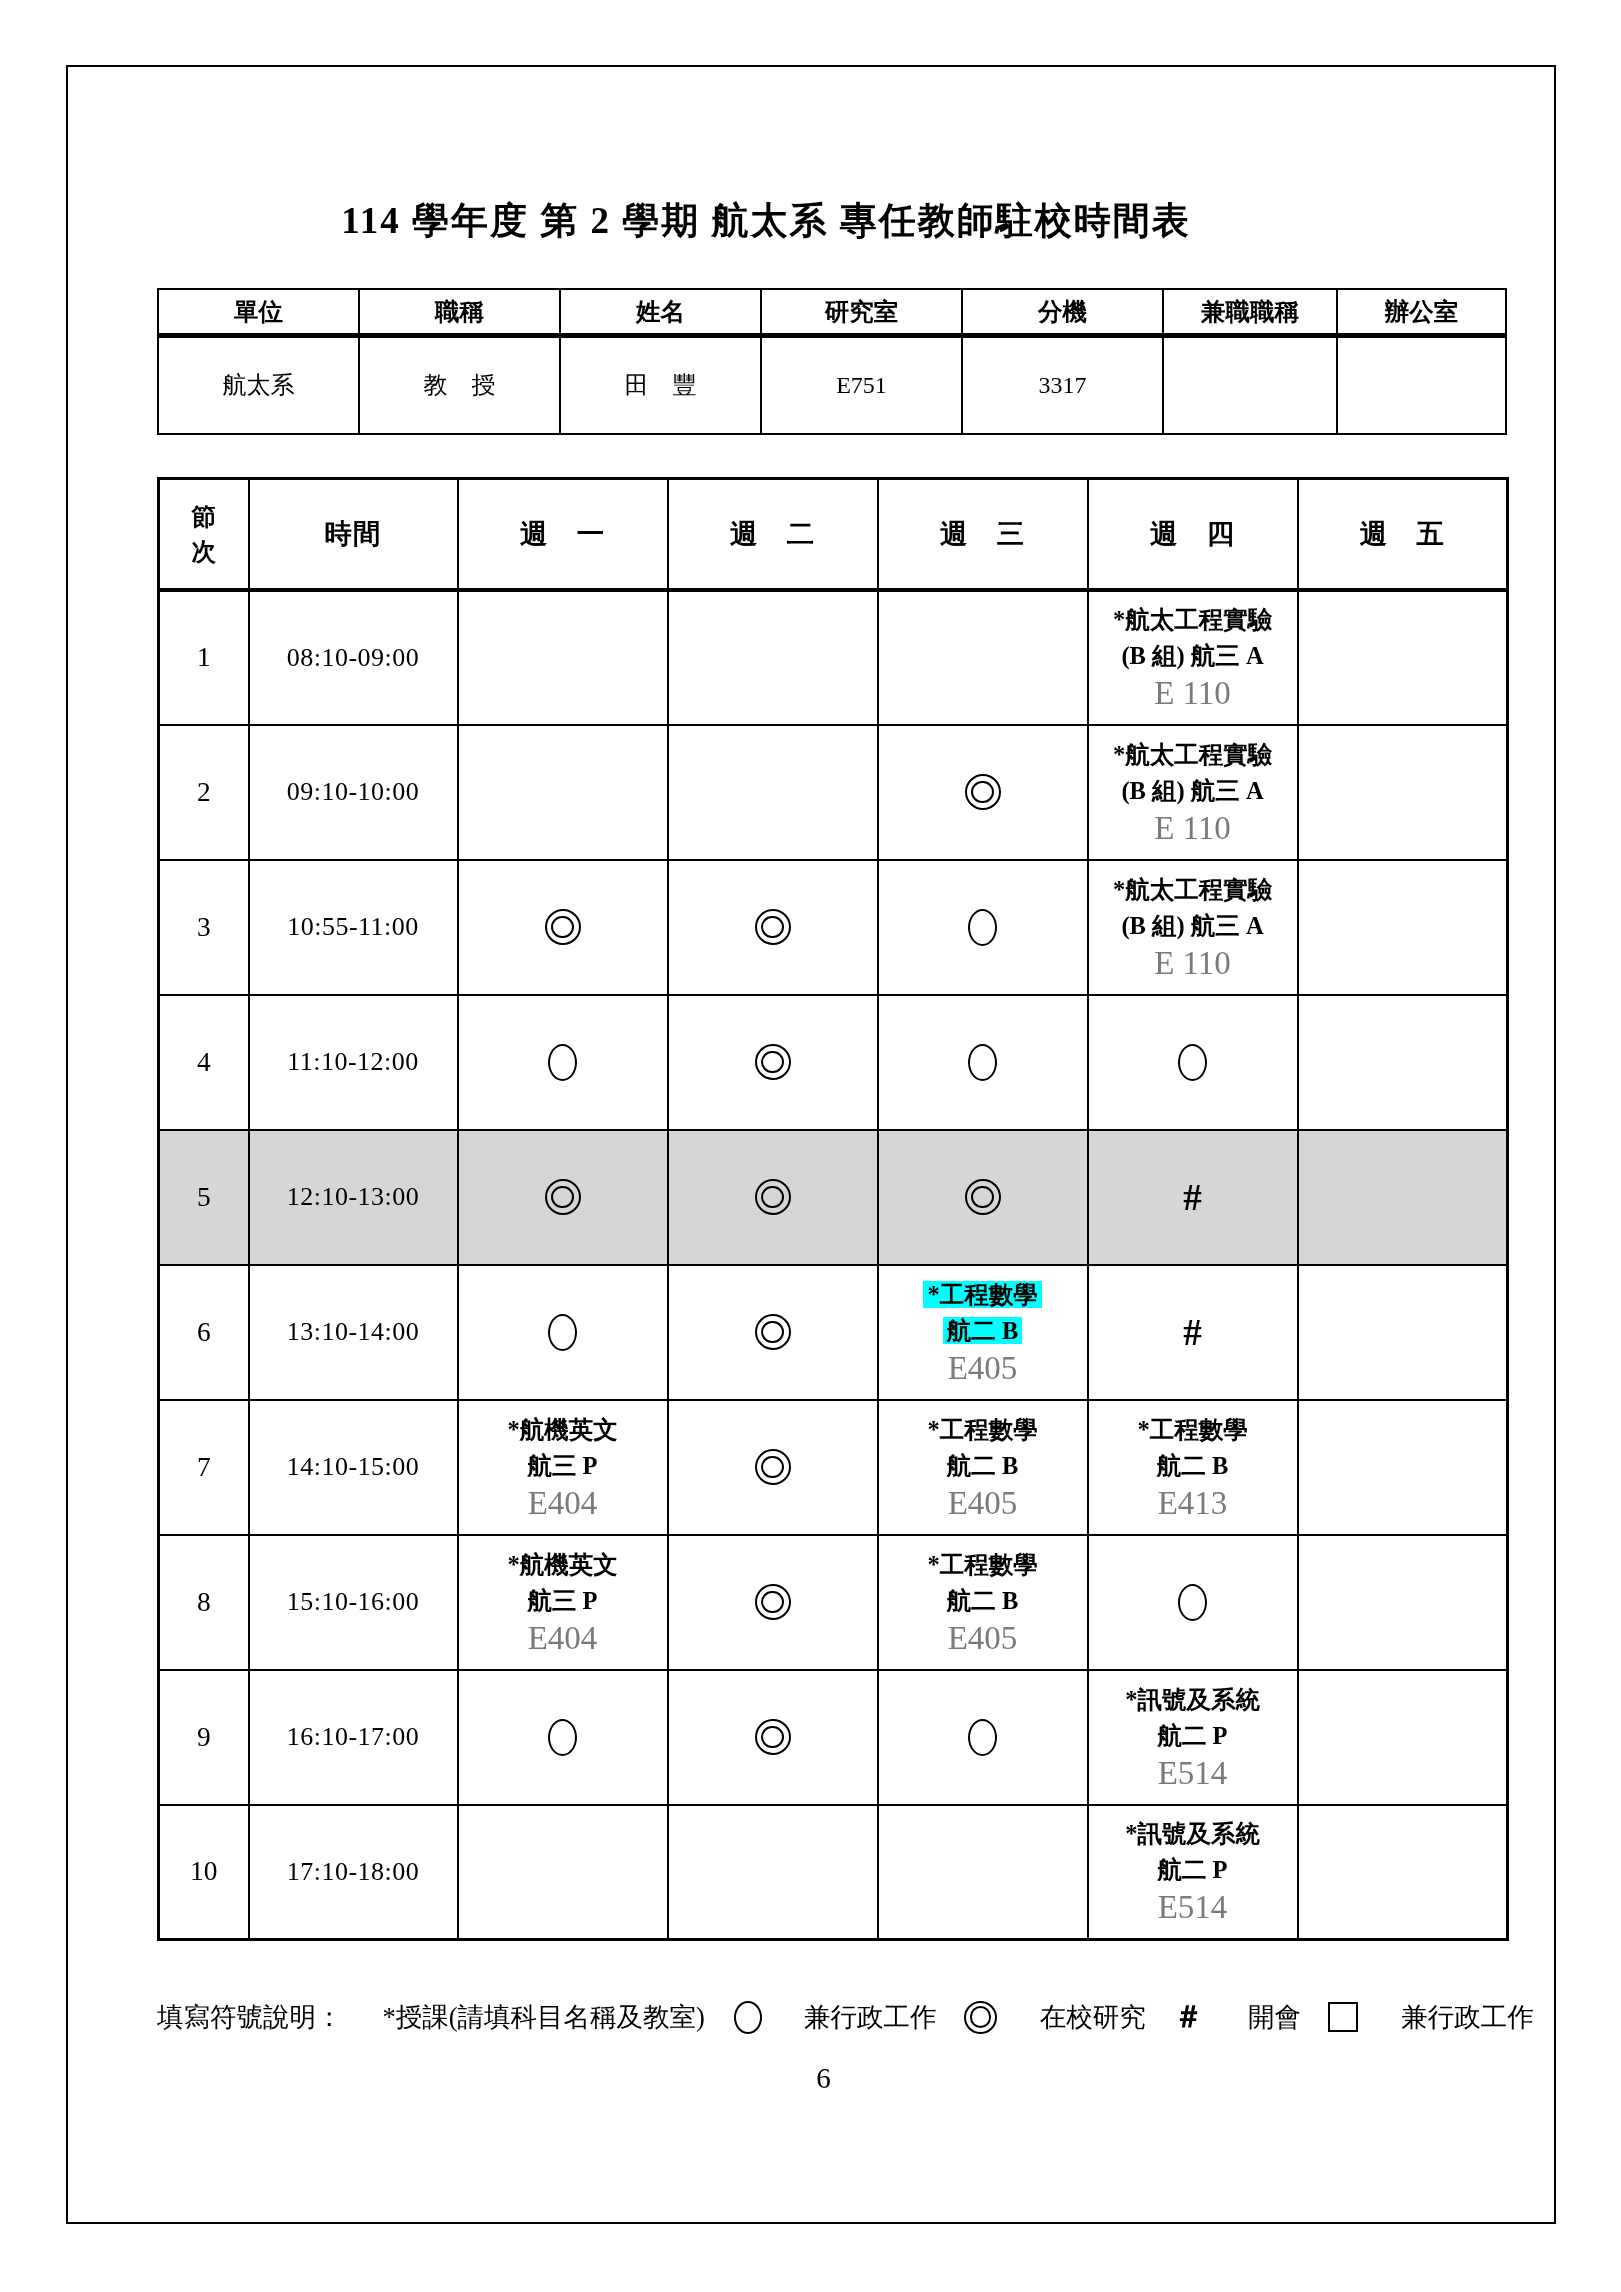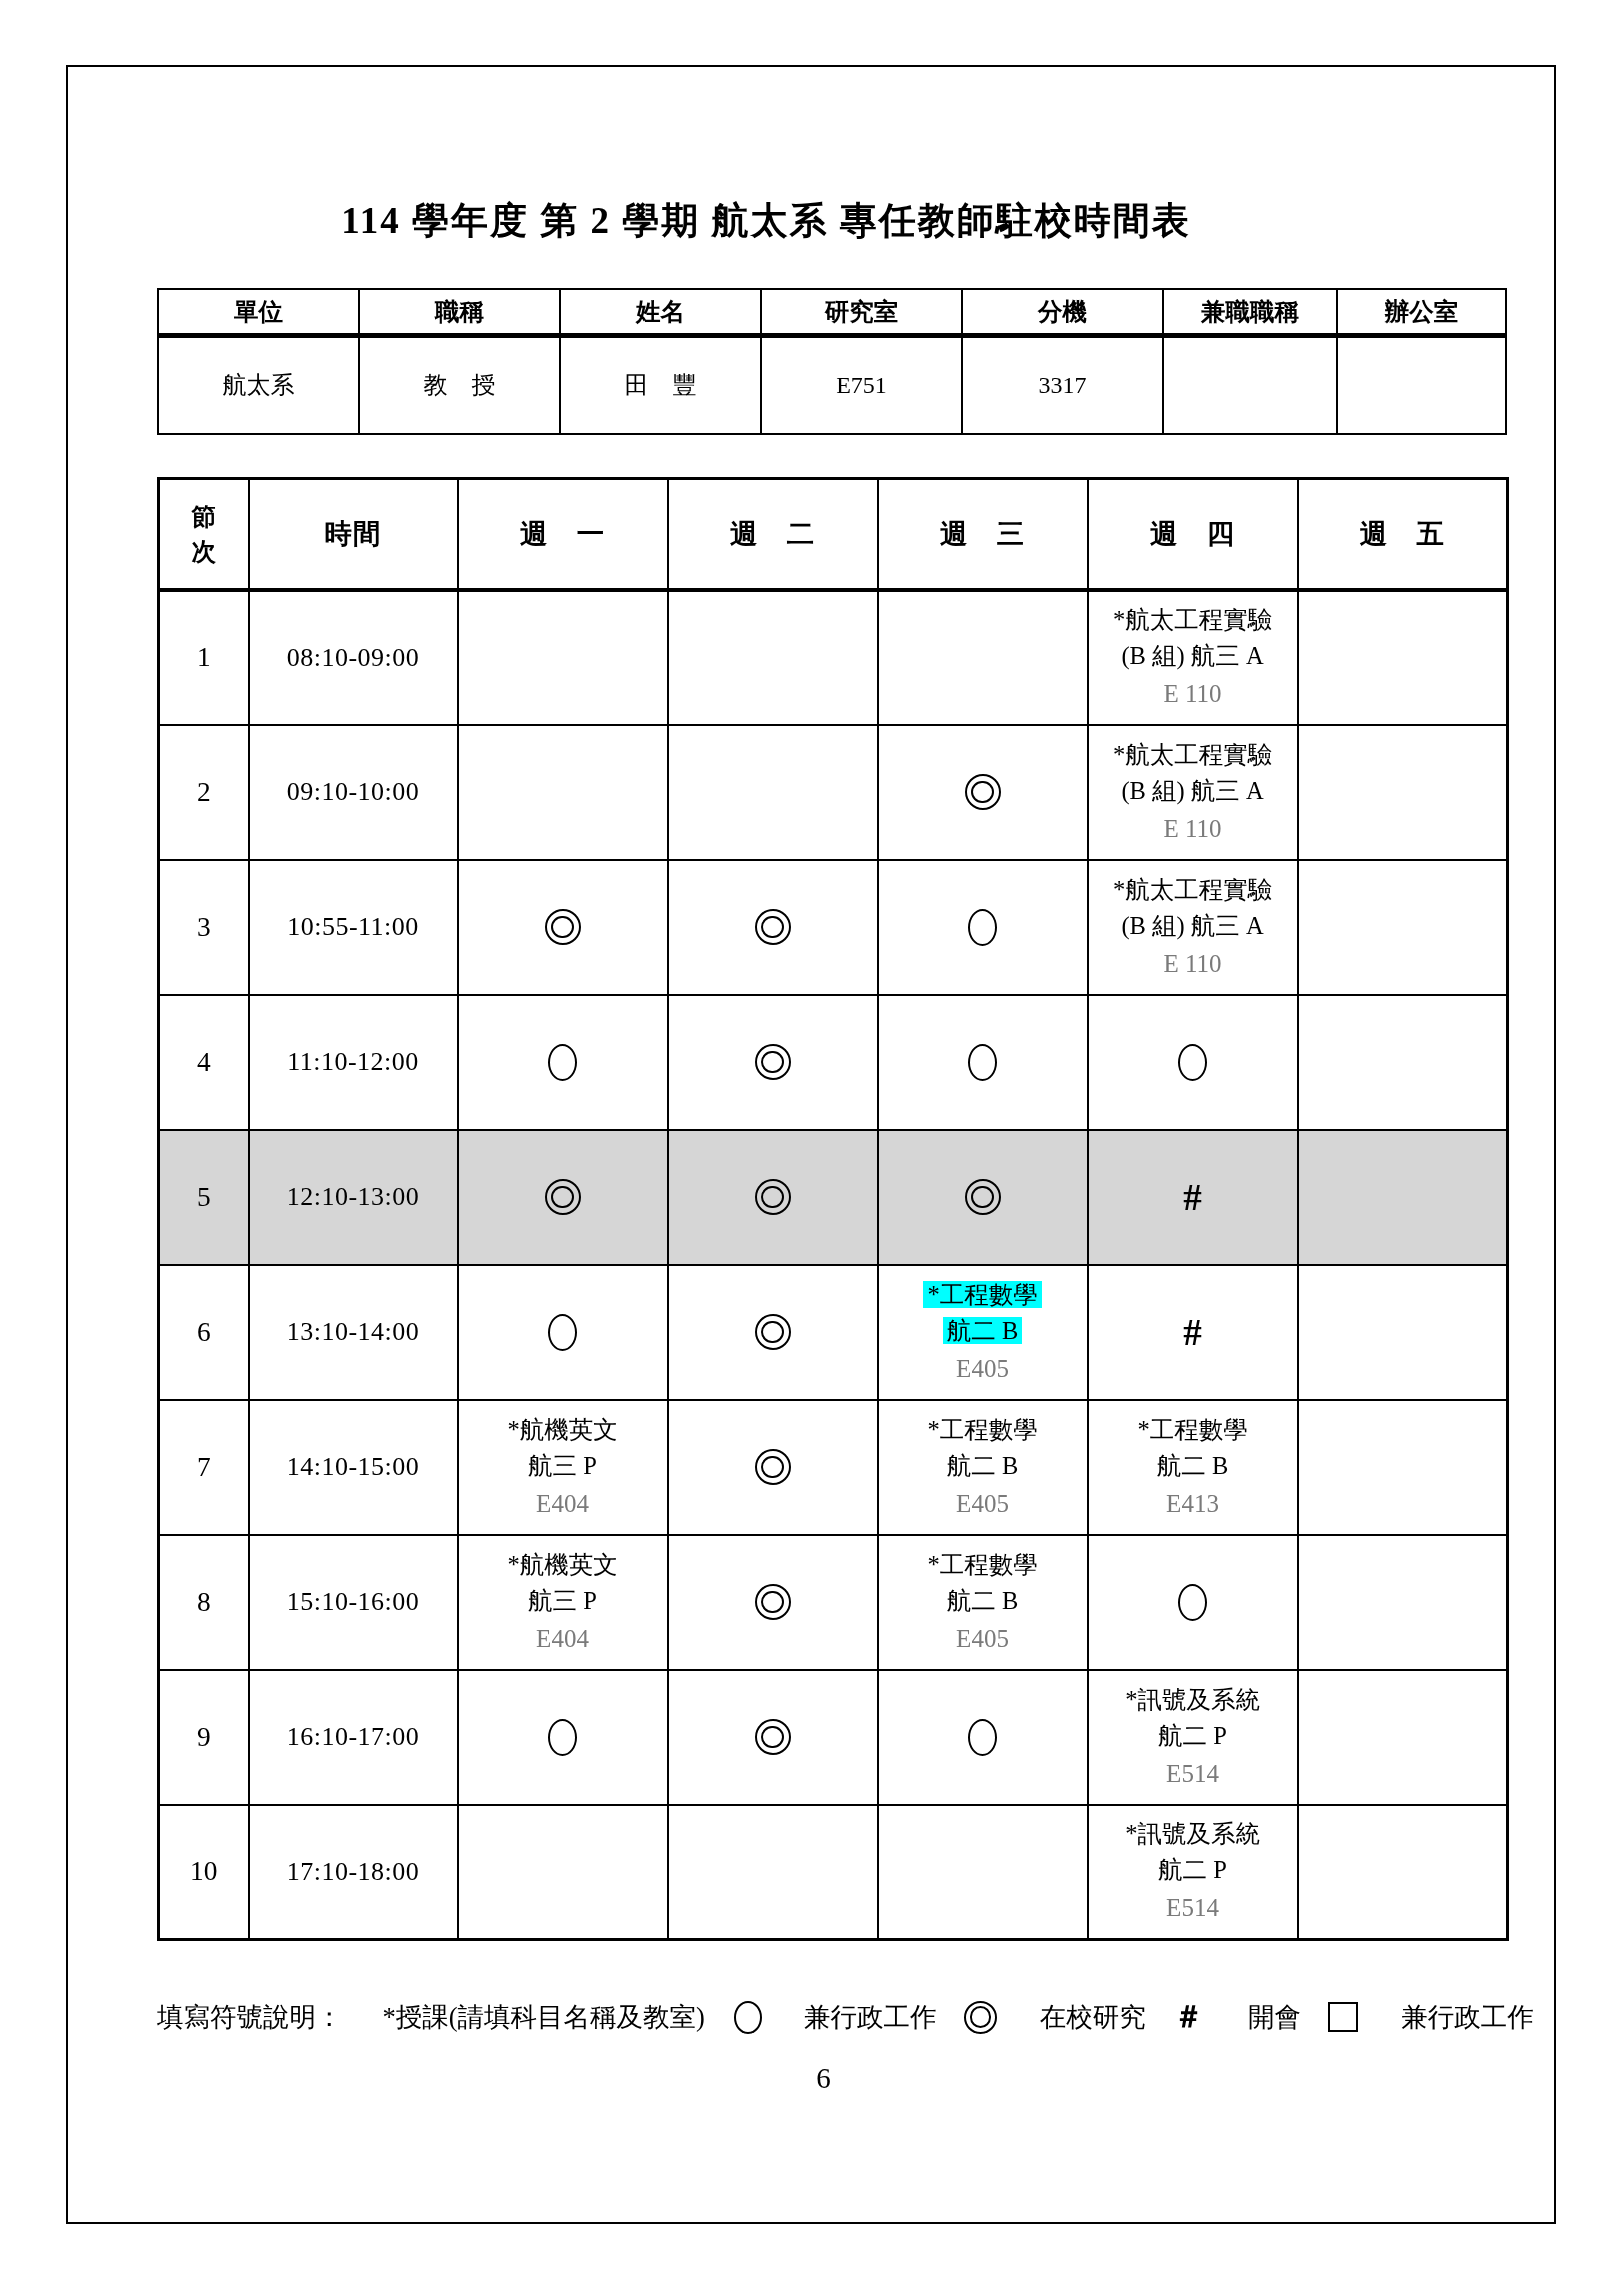--- a/index.html
+++ b/index.html
@@ -103,23 +103,23 @@
     position: absolute;
     left: 4.9px; top: 4.9px; right: 4.9px; bottom: 4.9px;
     border: 2.9px solid #000;
     border-radius: 50%;
   }
   .sym-hash {
     font-weight: bold;
     font-size: 37px;
     line-height: 37px;
   }
-  .course-line { font-size: 24.5px; font-weight: normal; line-height: 36px; }
+  .course-line { font-size: 24.5px; font-weight: bold; line-height: 36px; }
   .course-line .hl { background: var(--hl, #00ffff); padding: 0 3.9px; }
-  .course-room { font-size: 25px; line-height: 39px; color: var(--room, #7a7a7a); font-family: Liberation Serif, serif; }
+  .course-room { font-size: 33px; line-height: 39px; color: var(--room, #7a7a7a); font-family: Liberation Serif, serif; }
   
   .legend {
     position: absolute;
     left: 157px; top: 1996px;
     width: 1372px;
     font-size: 26.5px;
   }
   .legend-line { display: flex; align-items: center; flex-wrap: nowrap; }
   .lg-item { display: inline-flex; align-items: center; margin-right: 27.4px; white-space: nowrap; gap: 40px; }
   .lg-item:first-child { margin-right: 29px; }

